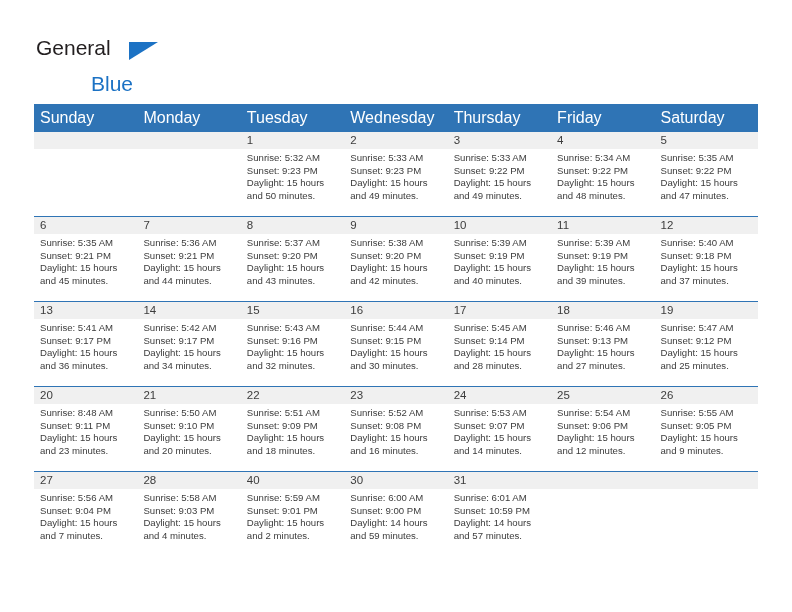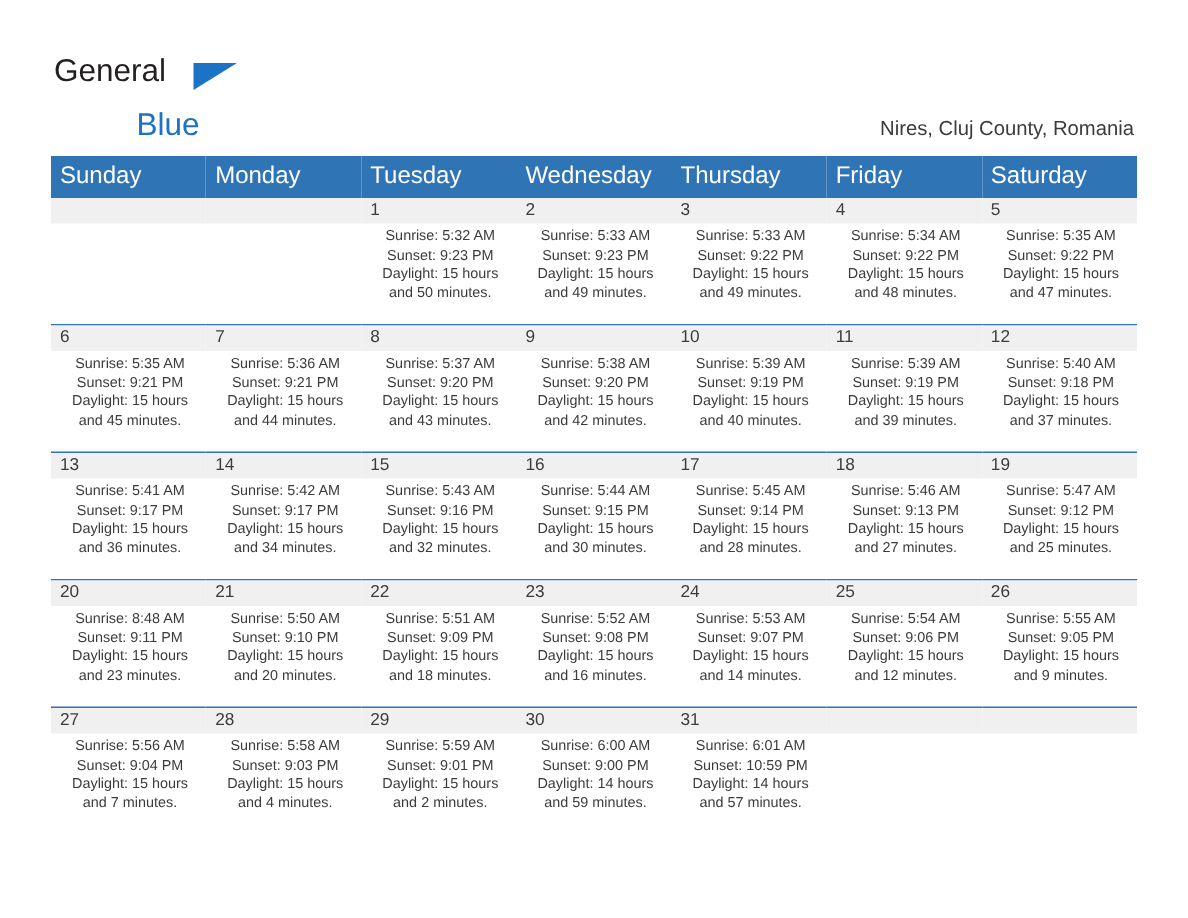--- a/index.html
+++ b/index.html
@@ -130,40 +130,38 @@
   }
   .daycell.empty .daynum-band {
     background: #f0f0f0;
   }
   .details {
     padding: 3px 4px 0 6px;
     font-size: 9.6px;
     line-height: 12.6px;
     color: #3c3c3c;
     font-family: "Liberation Sans", sans-serif;
-    text-align: center;
   }
   .details div {
     white-space: nowrap;
   }
 </style>
 </head>
 <body>
 
 <div class="page">
 
   <div class="header">
 
     <div class="logo">
       <span class="logo-general">General</span>
       <span class="logo-triangle"></span>
       <span class="logo-blue">Blue</span>
     </div>
 
-    <div class="subtitle">Nires, Cluj County, Romania</div>
 
   </div>
 
   <table class="calendar">
     <thead>
       <tr>
         <th>Sunday</th>
         <th>Monday</th>
         <th>Tuesday</th>
         <th>Wednesday</th>
@@ -512,21 +510,21 @@
               <div class="details">
                 <div>Sunrise: 5:58 AM</div>
                 <div>Sunset: 9:03 PM</div>
                 <div>Daylight: 15 hours</div>
                 <div>and 4 minutes.</div>
               </div>
             </div>
           </td>
         <td>
             <div class="daycell">
-              <div class="daynum-band">29</div>
+              <div class="daynum-band">40</div>
               <div class="details">
                 <div>Sunrise: 5:59 AM</div>
                 <div>Sunset: 9:01 PM</div>
                 <div>Daylight: 15 hours</div>
                 <div>and 2 minutes.</div>
               </div>
             </div>
           </td>
         <td>
             <div class="daycell">

